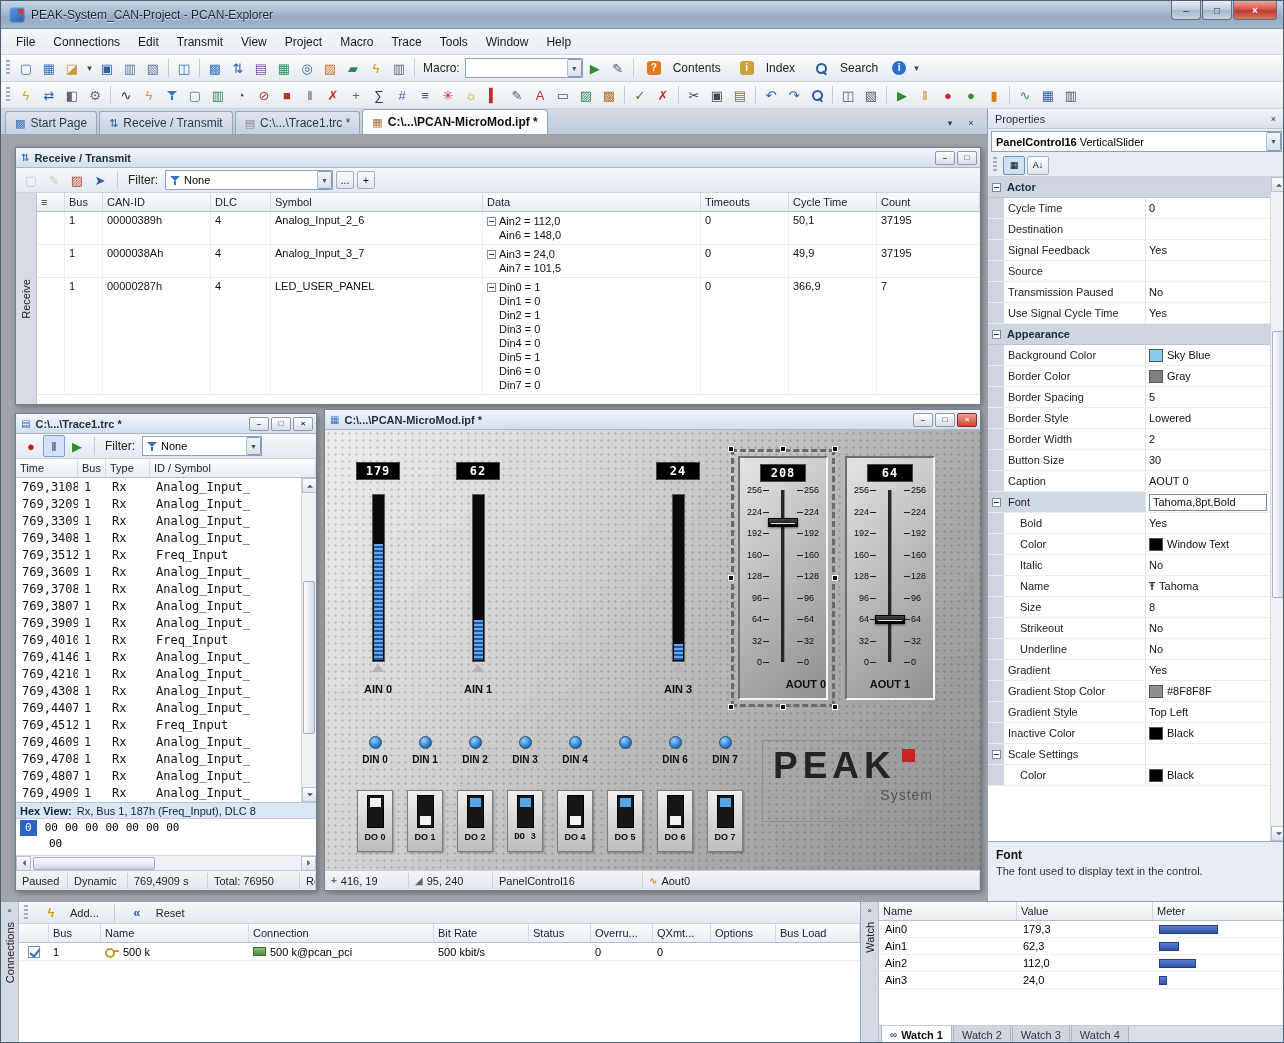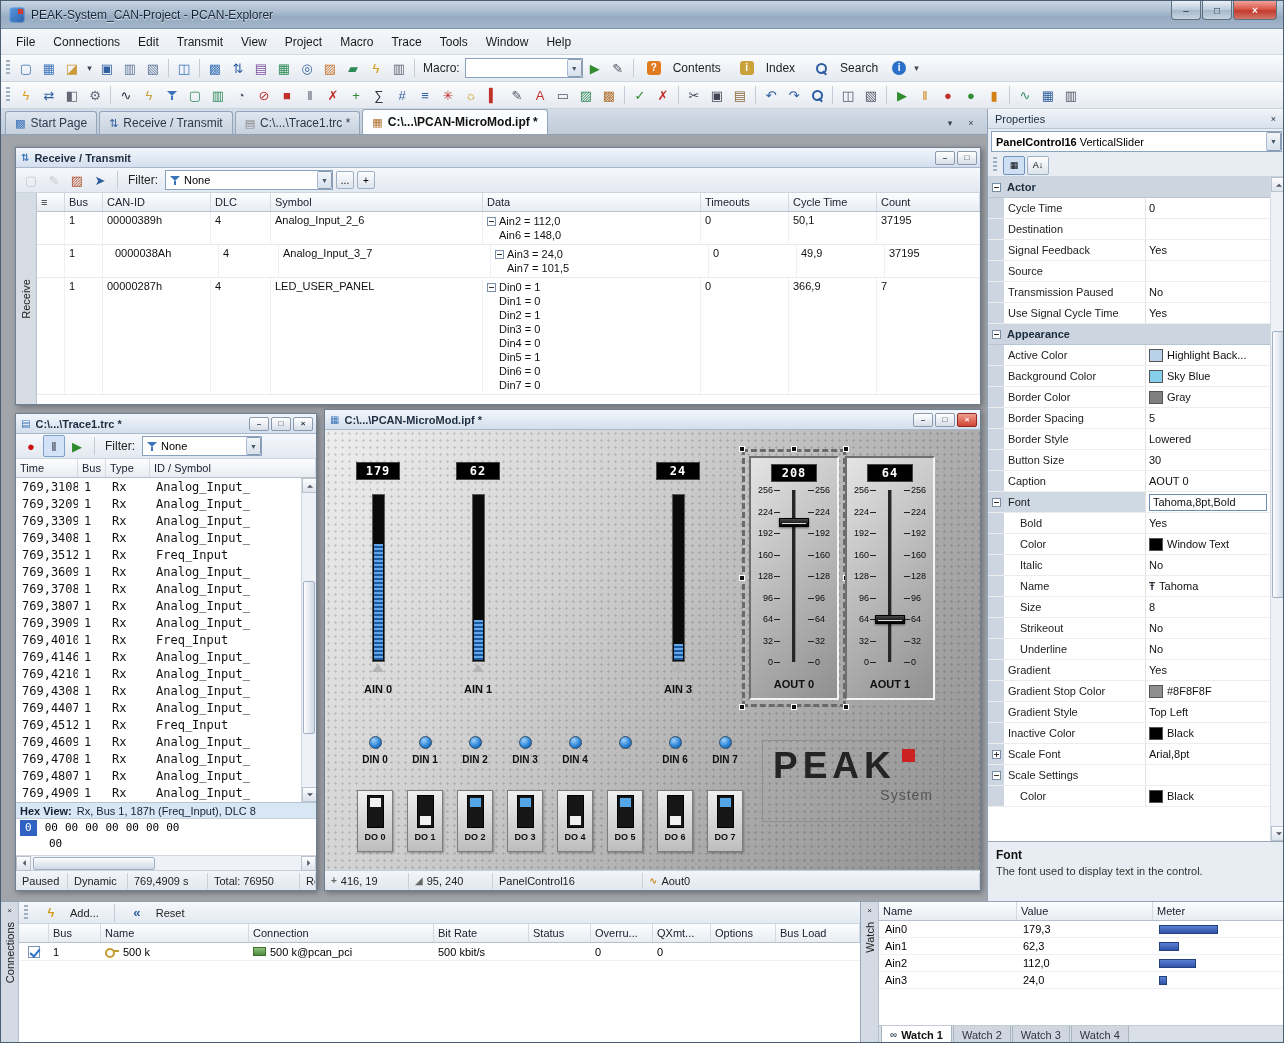--- a/index.html
+++ b/index.html
@@ -418,21 +418,21 @@
                     <span>Ain6 = 148,0</span>
                   </div>
                 </div>
                 <div style="width: 88px;">0</div>
                 <div style="width: 88px;">50,1</div>
                 <div style="flex: 1 1 0%;">37195</div>
               </div>
               <div class="grow">
                 <div style="width: 28px;"></div>
                 <div style="width: 38px;">1</div>
-                <div style="width: 108px; margin-left: 8px;">0000038Ah</div>
+                <div style="width: 108px;">0000038Ah</div>
                 <div style="width: 60px;">4</div>
                 <div style="width: 212px;">Analog_Input_3_7</div>
                 <div style="width: 218px;">
                   <div class="dline">
                     <span class="expbox"></span>
                     <span>Ain3 = 24,0</span>
                   </div>
                   <div class="dline" style="padding-left: 12px;">
                     <span>Ain7 = 101,5</span>
                   </div>
@@ -704,21 +704,21 @@
             <div class="ain-lab">AIN 1</div>
           </div>
           <div class="ain" style="left: 329px;">
             <div class="lcd">24</div>
             <div class="ain-track">
               <div class="ain-fill" style="height: 16px;"></div>
             </div>
             <div class="ain-thumb"></div>
             <div class="ain-lab">AIN 3</div>
           </div>
-          <div class="aout selected" style="left: 424px;">
+          <div class="aout selected" style="left: 413px; padding-left: 23px;">
             <div class="lcd">208</div>
             <span class="aout-num left" style="top: 27px;">256</span>
             <span class="aout-num right" style="top: 27px;">256</span>
             <span class="aout-tick" style="left: 23px; top: 32px;"></span>
             <span class="aout-tick" style="right: 23px; top: 32px;"></span>
             <span class="aout-num left" style="top: 48.5px;">224</span>
             <span class="aout-num right" style="top: 48.5px;">224</span>
             <span class="aout-tick" style="left: 23px; top: 53.5px;"></span>
             <span class="aout-tick" style="right: 23px; top: 53.5px;"></span>
             <span class="aout-num left" style="top: 70px;">192</span>
@@ -846,21 +846,21 @@
               <span class="band bot"></span>
             </div>
             <div class="do-lab">DO 1</div>
           </div>
           <div class="do" style="left: 132px;">
             <div class="rocker">
               <span class="band top on"></span>
             </div>
             <div class="do-lab">DO 2</div>
           </div>
-          <div class="do" style="left: 182px;">
+          <div class="do" style="left: 182px; font-family: Liberation Mono, monospace;">
             <div class="rocker">
               <span class="band top on"></span>
             </div>
             <div class="do-lab">DO 3</div>
           </div>
           <div class="do" style="left: 232px;">
             <div class="rocker">
               <span class="band bot"></span>
             </div>
             <div class="do-lab">DO 4</div>
@@ -978,28 +978,20 @@
             </div>
           </div>
           <div class="prow cat">
             <div class="pgut">
               <span class="expbox"></span>
             </div>
             <div class="pcatlabel">Appearance</div>
           </div>
           <div class="prow">
             <div class="pgut"></div>
-            <div class="plabel">Active Color</div>
-            <div class="pval">
-              <span class="swatch" style="background: rgb(185, 209, 234);"></span>
-              <span>Highlight Back...</span>
-            </div>
-          </div>
-          <div class="prow">
-            <div class="pgut"></div>
             <div class="plabel">Background Color</div>
             <div class="pval">
               <span class="swatch" style="background: rgb(135, 206, 235);"></span>
               <span>Sky Blue</span>
             </div>
           </div>
           <div class="prow">
             <div class="pgut"></div>
             <div class="plabel">Border Color</div>
             <div class="pval">
@@ -1012,20 +1004,27 @@
             <div class="plabel">Border Spacing</div>
             <div class="pval">
               <span>5</span>
             </div>
           </div>
           <div class="prow">
             <div class="pgut"></div>
             <div class="plabel">Border Style</div>
             <div class="pval">
               <span>Lowered</span>
+            </div>
+          </div>
+          <div class="prow">
+            <div class="pgut"></div>
+            <div class="plabel">Border Width</div>
+            <div class="pval">
+              <span>2</span>
             </div>
           </div>
           <div class="prow">
             <div class="pgut"></div>
             <div class="plabel">Button Size</div>
             <div class="pval">
               <span>30</span>
             </div>
           </div>
           <div class="prow">
@@ -1118,29 +1117,20 @@
             <div class="pval">
               <span>Top Left</span>
             </div>
           </div>
           <div class="prow">
             <div class="pgut"></div>
             <div class="plabel">Inactive Color</div>
             <div class="pval">
               <span class="swatch" style="background: rgb(0, 0, 0);"></span>
               <span>Black</span>
-            </div>
-          </div>
-          <div class="prow">
-            <div class="pgut">
-              <span class="expbox plus"></span>
-            </div>
-            <div class="plabel">Scale Font</div>
-            <div class="pval">
-              <span>Arial,8pt</span>
             </div>
           </div>
           <div class="prow">
             <div class="pgut">
               <span class="expbox"></span>
             </div>
             <div class="plabel">Scale Settings</div>
             <div class="pval">
               <span></span>
             </div>

